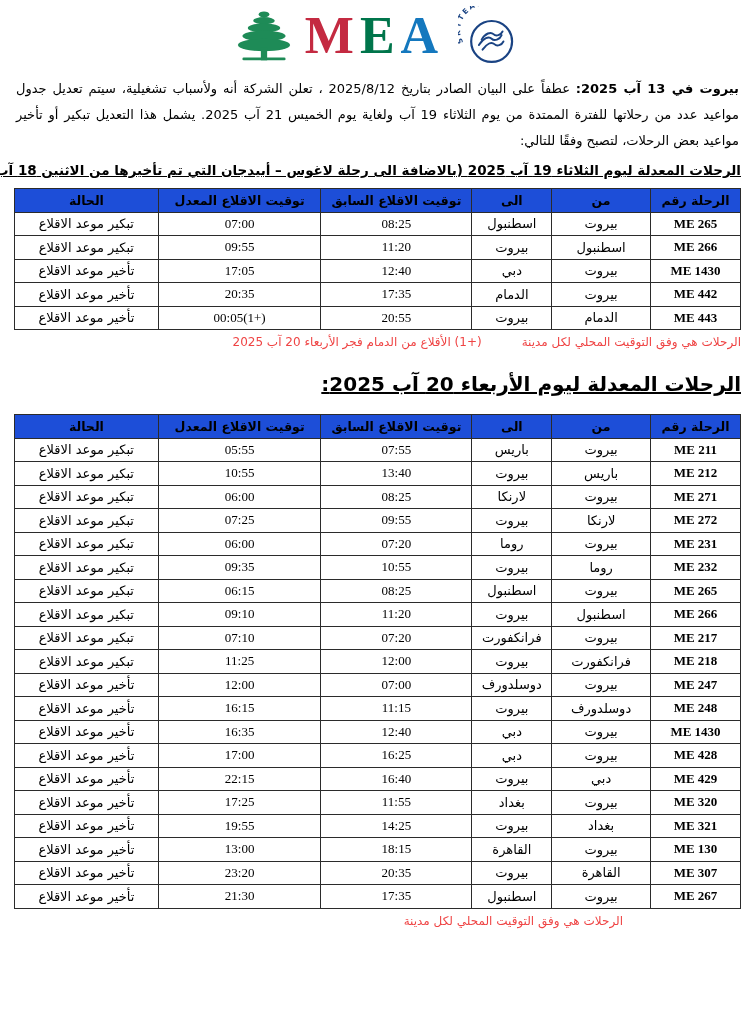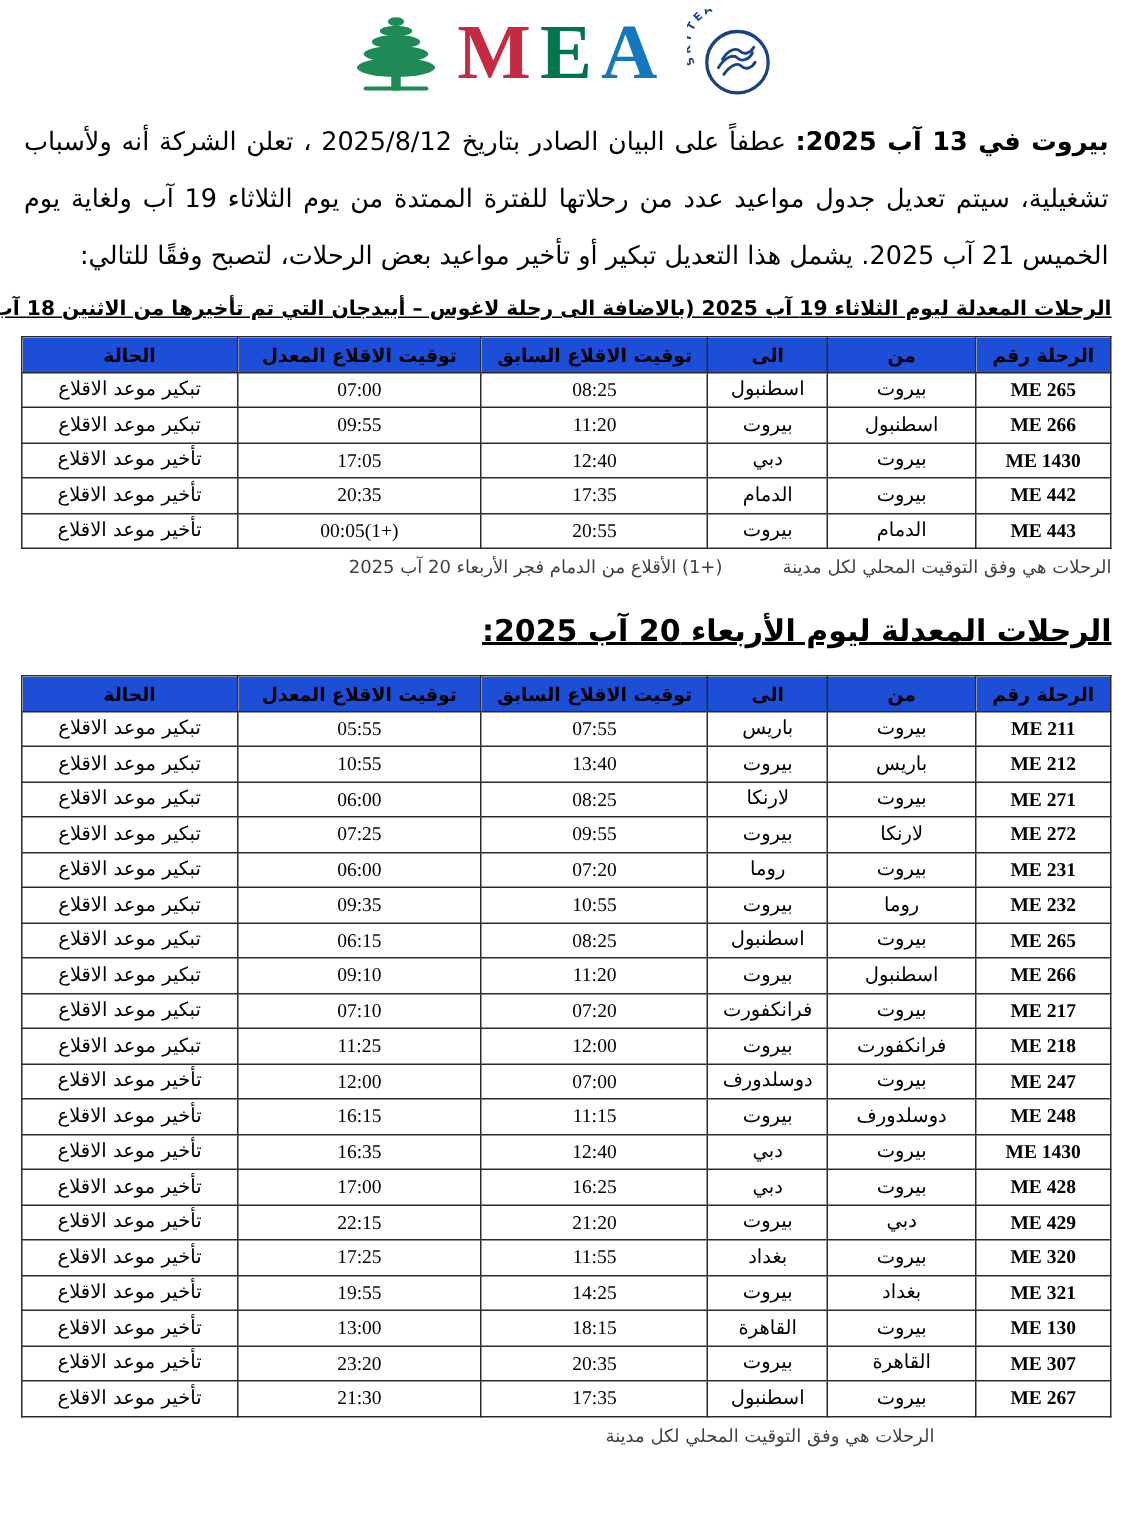--- a/index.html
+++ b/index.html
@@ -17,41 +17,41 @@
     font-family:"Liberation Serif","DejaVu Serif",serif;
     font-weight:bold; font-size:52px; line-height:1; letter-spacing:6px;
     display:flex; align-items:flex-end;
   }
   .letter-m { color:#C42A41; }
   .letter-e { color:#00754B; }
   .letter-a { color:#1478BE; }
 
   
   .doc-title { direction:rtl; text-align:center; font-weight:bold; font-size:16px; line-height:25px; margin-top:4px; }
-  .intro { direction:rtl; text-align:justify; font-size:17px; line-height:38px; margin:10px 2px 6px 2px; }
+  .intro { direction:rtl; text-align:justify; font-size:13px; line-height:26px; margin:10px 2px 6px 2px; }
   .intro .dateline { font-weight:bold; }
   .section-heading {
     direction:rtl; font-weight:bold; text-decoration:underline;
     font-size:13.5px; white-space:nowrap; margin:8px 0 10px 0;
   }
   .section-heading.second { font-size:20px; margin-top:20px; margin-bottom:18px; }
 
   
   table.flights { width:100%; border-collapse:collapse; direction:rtl; table-layout:fixed; }
   table.flights th, table.flights td {
     border:1px solid #2b2b2b; text-align:center; vertical-align:middle;
     padding:0 2px; height:22.5px; font-size:13px; overflow:hidden;
   }
   table.flights th { background:#1d4ed8; font-weight:bold; font-size:12.5px; }
   td.c-flight { font-family:"Liberation Serif","DejaVu Serif",serif; font-weight:bold; font-size:14.5px; direction:ltr;margin-left:36px; }
   td.c-prev, td.c-new { font-family:"Liberation Serif","DejaVu Serif",serif; font-size:14.5px; direction:ltr; }
   td.c-from, td.c-to, td.c-status { font-size:13px; }
 
   
-  .footnote { direction:rtl; font-size:12px; line-height:20px; margin-top:2px; color:#404040; }
+  .footnote { direction:rtl; font-size:12px; line-height:20px; margin-top:2px; color:#ef4444; }
   .footnote .fn-left { margin-right:40px; }
   .footnote.bottom { padding-left:0; padding-right:118px; }
 </style>
 </head>
 <body>
 
 <div class="page">
 
   <div class="logo-row">
     <svg width="54" height="56" viewBox="0 0 60 62">
@@ -289,21 +289,21 @@
           <td class="c-from">بيروت</td>
           <td class="c-to">دبي</td>
           <td class="c-prev">16:25</td>
           <td class="c-new">17:00</td>
           <td class="c-status">تأخير موعد الاقلاع</td>
         </tr>
         <tr>
           <td class="c-flight">ME 429</td>
           <td class="c-from">دبي</td>
           <td class="c-to">بيروت</td>
-          <td class="c-prev">21:20</td>
+          <td class="c-prev">16:40</td>
           <td class="c-new">22:15</td>
           <td class="c-status">تأخير موعد الاقلاع</td>
         </tr>
         <tr>
           <td class="c-flight">ME 320</td>
           <td class="c-from">بيروت</td>
           <td class="c-to">بغداد</td>
           <td class="c-prev">11:55</td>
           <td class="c-new">17:25</td>
           <td class="c-status">تأخير موعد الاقلاع</td>

